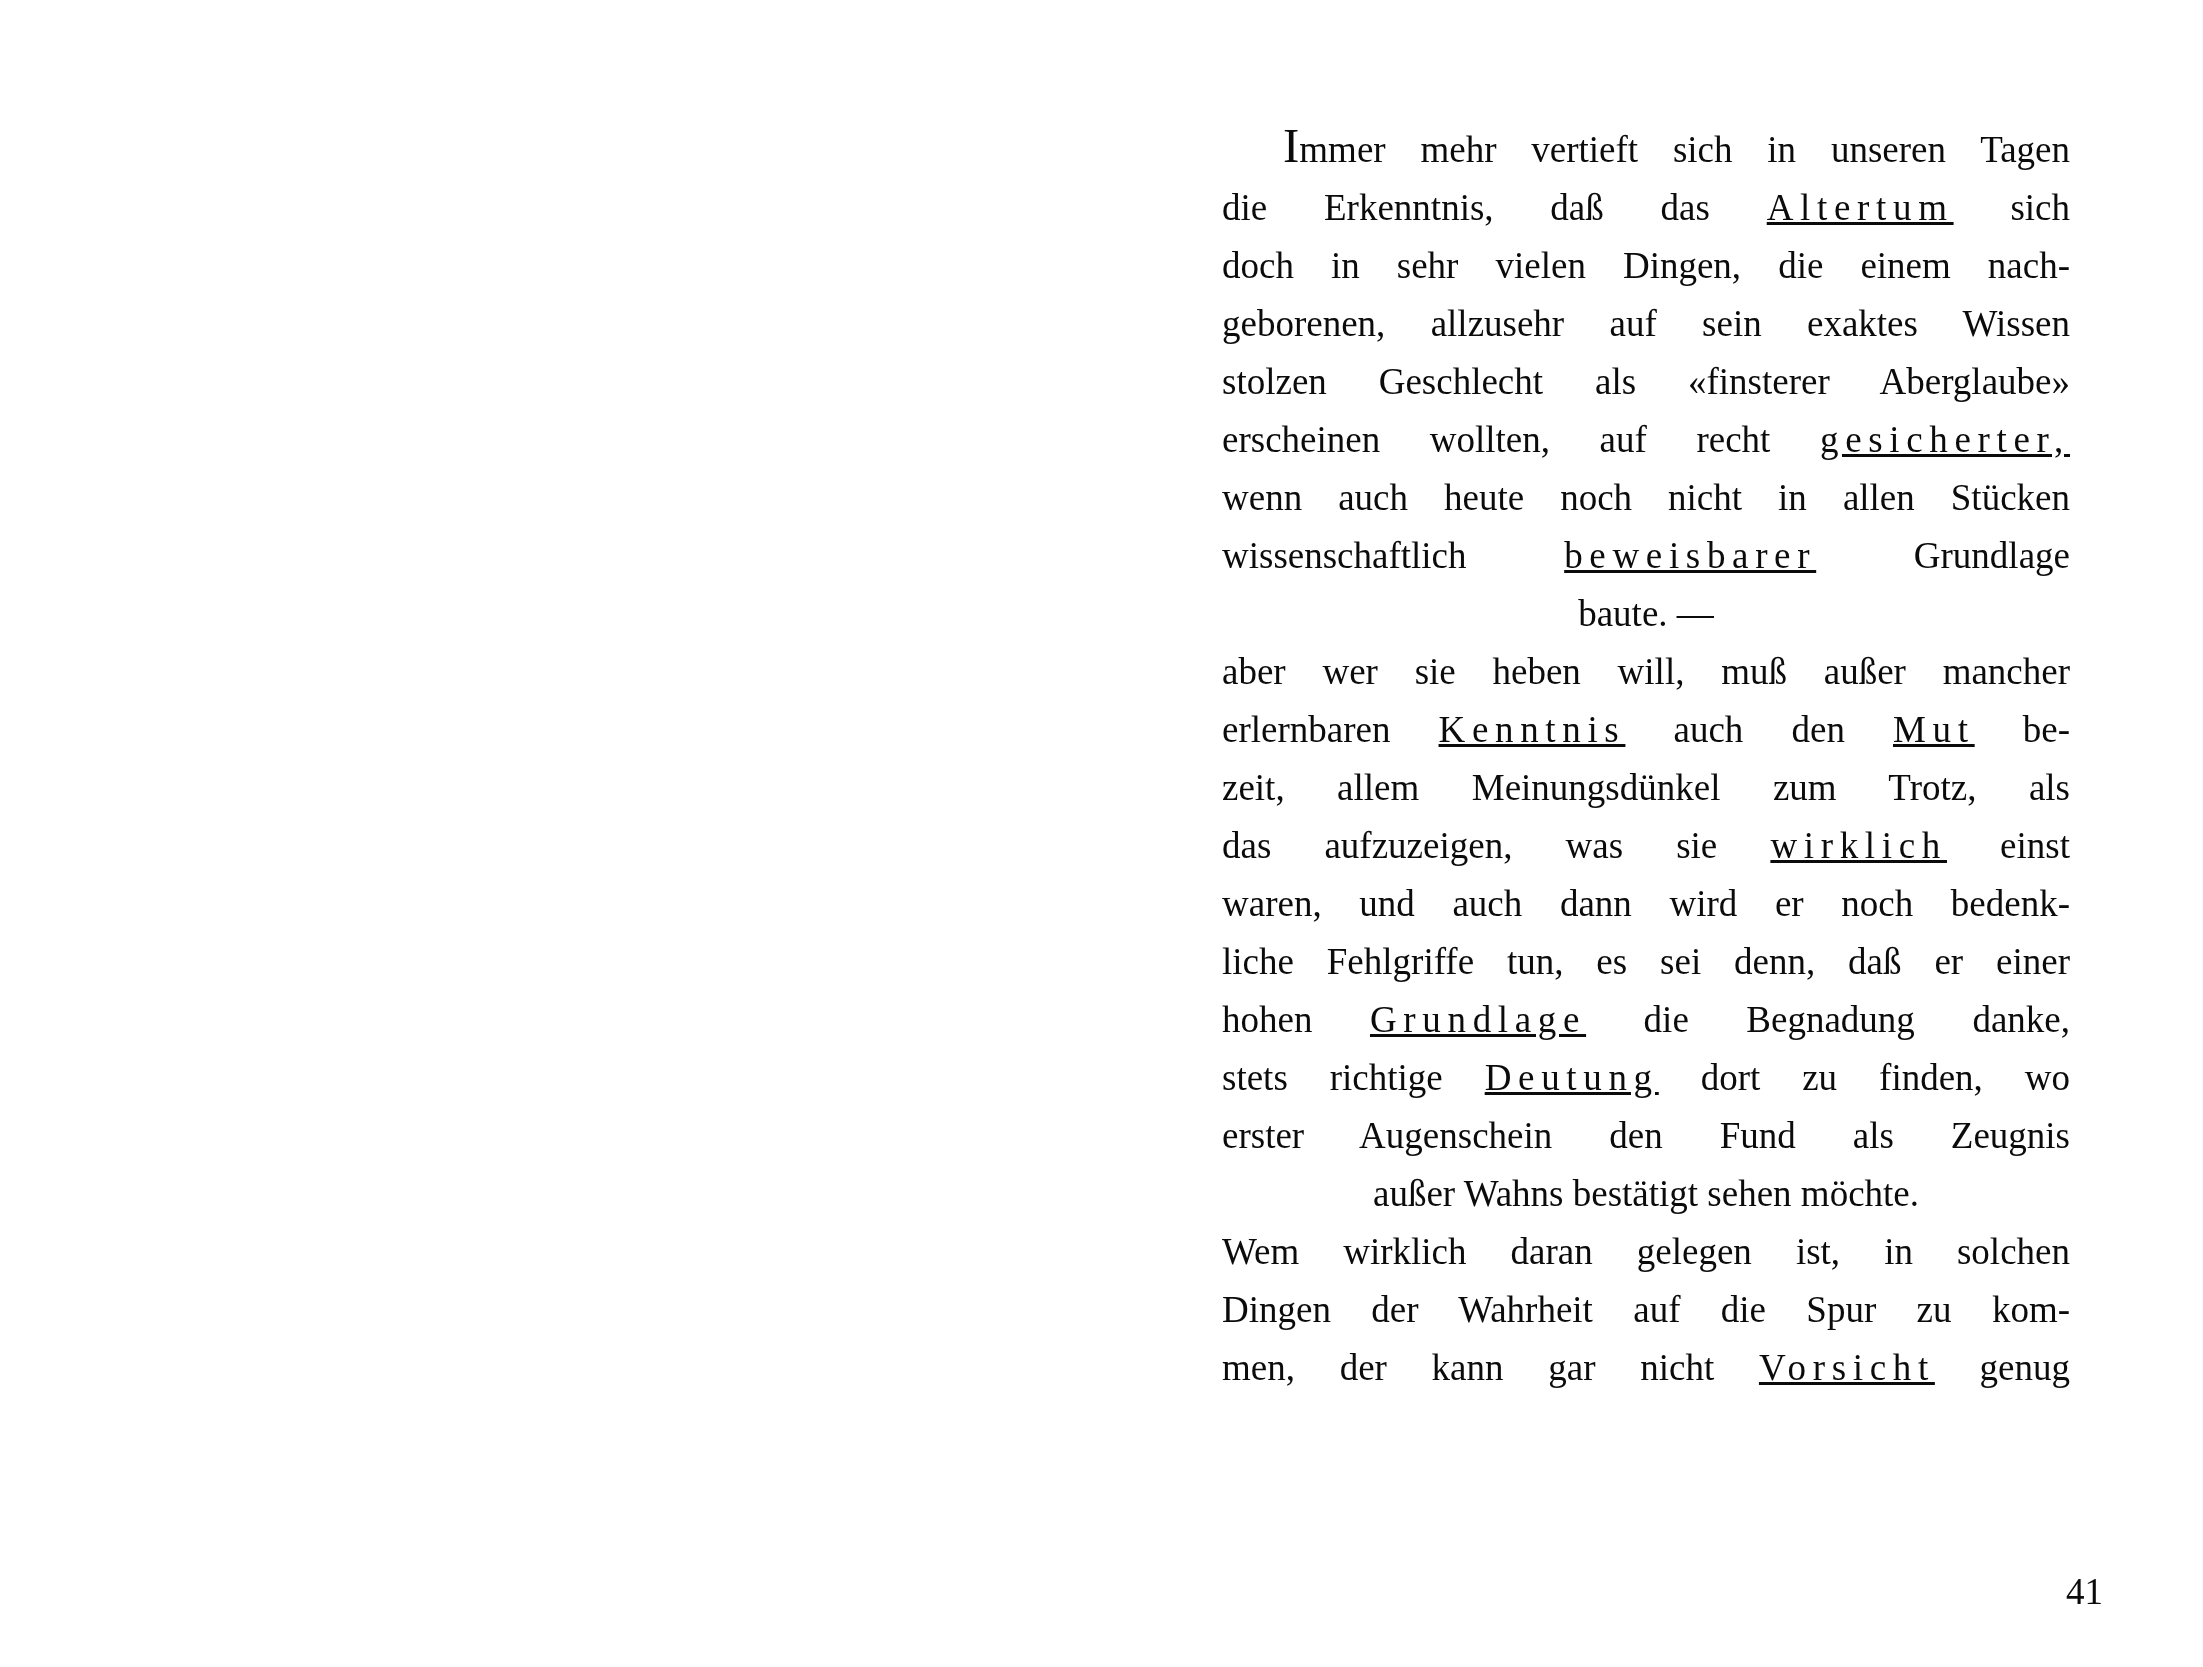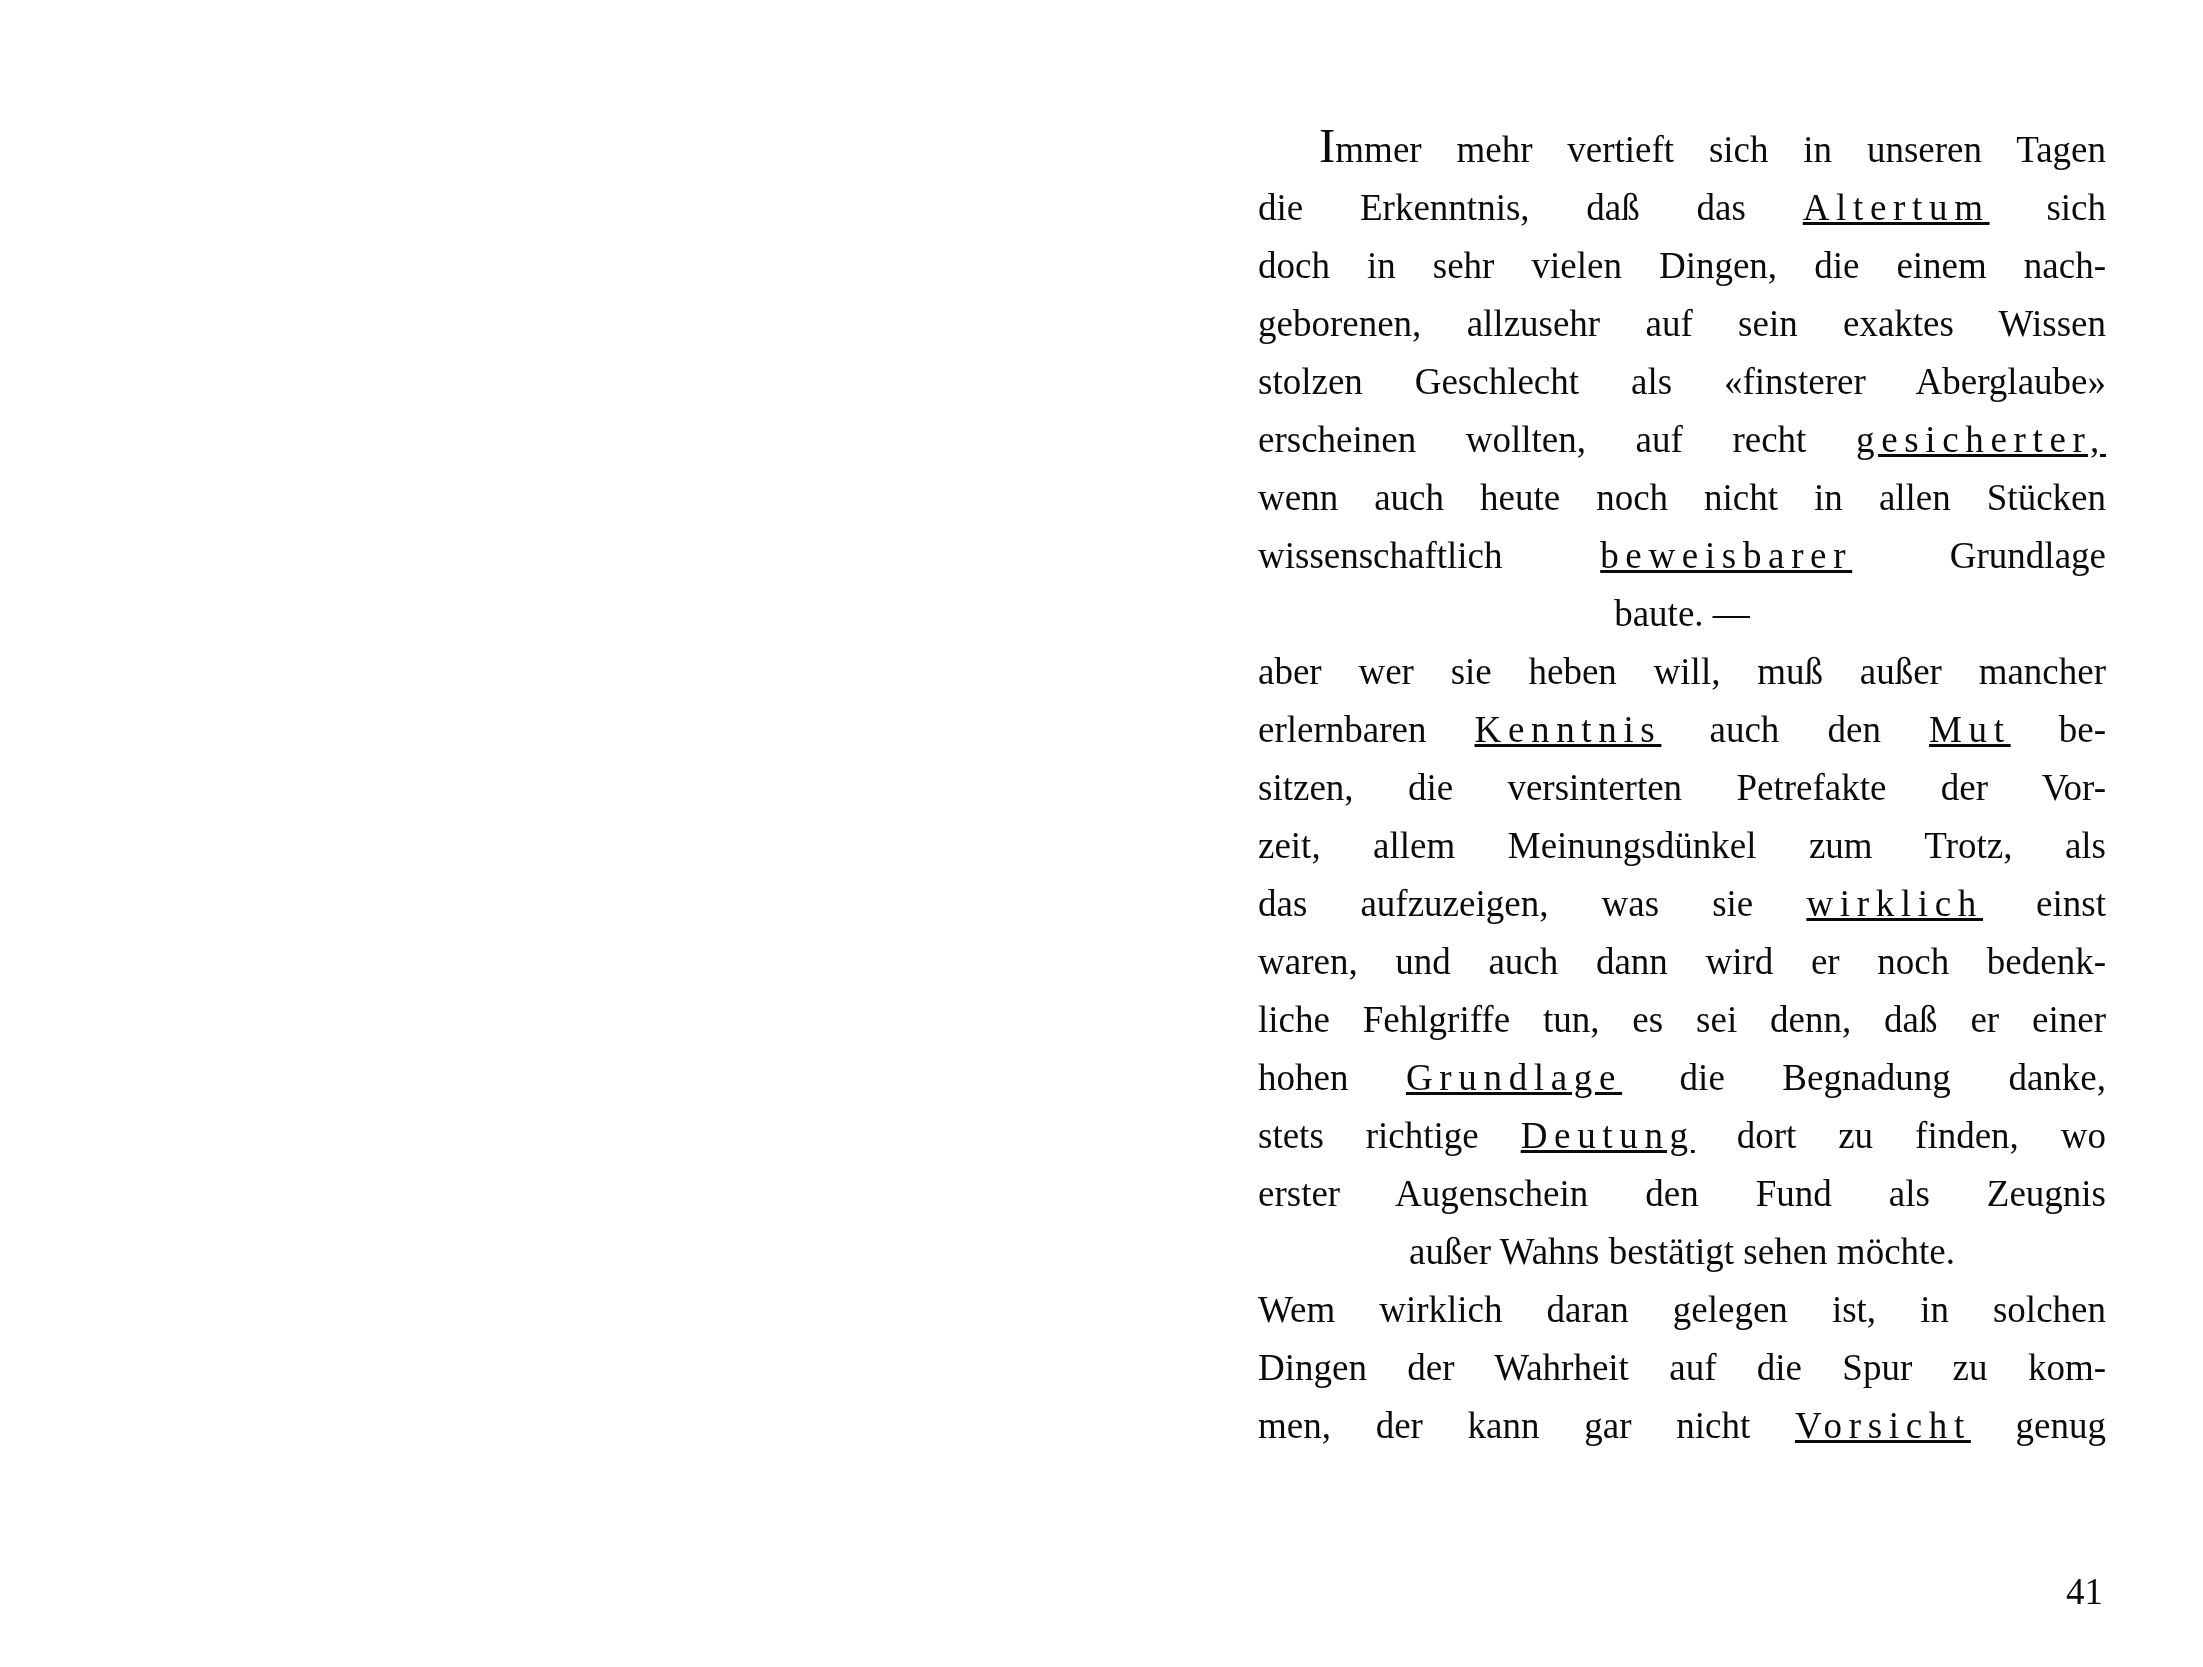--- a/index.html
+++ b/index.html
@@ -14,21 +14,21 @@
     left: 0; top: 0;
     width: 2203px;
     height: 1668px;
     background: #ffffff;
     overflow: hidden;
     font-family: "Liberation Serif", "DejaVu Serif", serif;
     color: #0b0b0b;
   }
   .textblock {
     position: absolute;
-    left: 1258px;
+    left: 1222px;
     top: 121px;
     width: 848px;
   }
   .line {
     font-size: 37px;
     line-height: 58px;
     height: 58px;
     overflow: hidden;
     white-space: normal;
     text-align: center;
@@ -71,21 +71,20 @@
       <div class="line j"><span>die Erkenntnis, daß das </span><span class="sp">Altertum</span><span> sich</span></div>
       <div class="line j"><span>doch in sehr vielen Dingen, die einem nach-</span></div>
       <div class="line j"><span>geborenen, allzusehr auf sein exaktes Wissen</span></div>
       <div class="line j"><span>stolzen Geschlecht als «finsterer Aberglaube»</span></div>
       <div class="line j"><span>erscheinen wollten, auf recht </span><span class="sp">gesicherter,</span></div>
       <div class="line j"><span>wenn auch heute noch nicht in allen Stücken</span></div>
       <div class="line j"><span>wissenschaftlich </span><span class="sp">beweisbarer</span><span> Grundlage</span></div>
       <div class="line"><span>baute. —</span></div>
       <div class="line j"><span>aber wer sie heben will, muß außer mancher</span></div>
       <div class="line j"><span>erlernbaren </span><span class="sp">Kenntnis</span><span> auch den </span><span class="sp">Mut</span><span> be-</span></div>
-      <div class="line j"><span>sitzen, die versinterten Petrefakte der Vor-</span></div>
       <div class="line j"><span>zeit, allem Meinungsdünkel zum Trotz, als</span></div>
       <div class="line j"><span>das aufzuzeigen, was sie </span><span class="sp">wirklich</span><span> einst</span></div>
       <div class="line j"><span>waren, und auch dann wird er noch bedenk-</span></div>
       <div class="line j"><span>liche Fehlgriffe tun, es sei denn, daß er einer</span></div>
       <div class="line j"><span>hohen </span><span class="sp">Grundlage</span><span> die Begnadung danke,</span></div>
       <div class="line j"><span>stets richtige </span><span class="sp">Deutung</span><span> dort zu finden, wo</span></div>
       <div class="line j"><span>erster Augenschein den Fund als Zeugnis</span></div>
       <div class="line"><span>außer Wahns bestätigt sehen möchte.</span></div>
       <div class="line j"><span>Wem wirklich daran gelegen ist, in solchen</span></div>
       <div class="line j"><span>Dingen der Wahrheit auf die Spur zu kom-</span></div>

